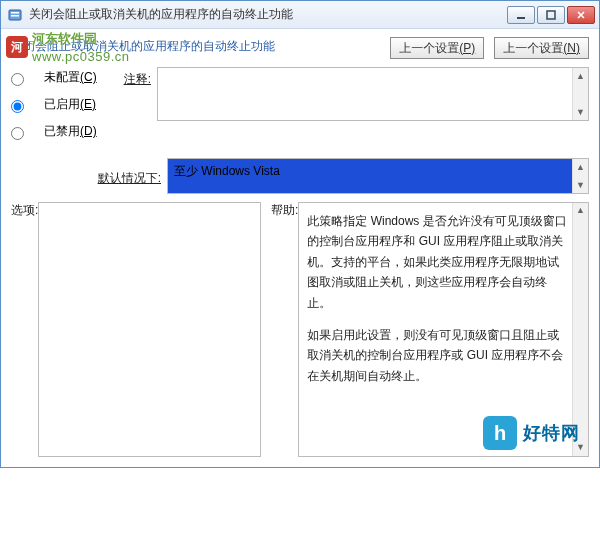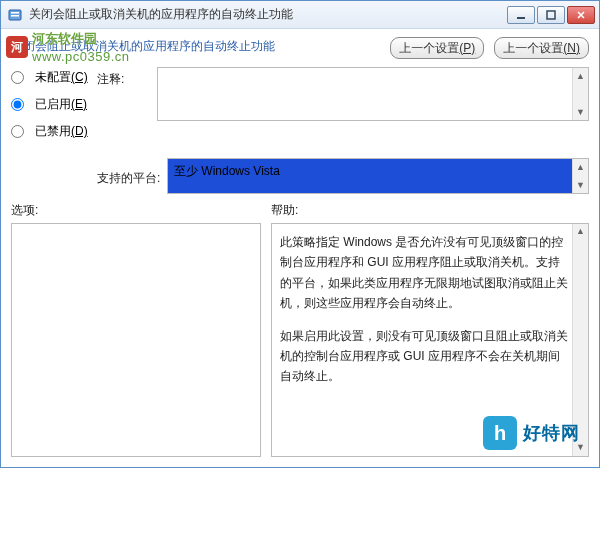--- a/index.html
+++ b/index.html
@@ -12,38 +12,38 @@
   .winbtn { width: 28px; height: 18px; border: 1px solid #6f8fb3; border-radius: 2px; background: linear-gradient(#fefefe,#d8e4f2); display: flex; align-items: center; justify-content: center; cursor: pointer; }
   .winbtn.close { background: linear-gradient(#f08f8f,#d34a3f); border-color: #9c3a32; }
   .winbtn svg { display: block; }
   .watermark1 { position: absolute; left: 6px; top: 30px; display: flex; align-items: center; gap: 4px; pointer-events: none; }
   .watermark1 .logo { width: 22px; height: 22px; border-radius: 4px; background: #cc3a2e; color: #fff; display: flex; align-items: center; justify-content: center; font-weight: bold; font-size: 12px; }
   .watermark1 .txt { color: #6aa43d; font-weight: bold; font-size: 13px; text-shadow: 0 0 1px #fff; }
   .watermark1 .url { color: #5a9c3a; font-size: 13px; font-weight: normal; letter-spacing: 0.5px; margin-top: 1px; }
   .header { padding: 8px 10px 4px 10px; display: flex; align-items: center; gap: 10px; }
   .header .heading { flex: 1; min-width: 0; }
   .header .heading .h1 { font-size: 12px; color: #2a5ea8; margin-bottom: 4px; white-space: nowrap; overflow: hidden; }
-  .navbtn { min-width: 92px; height: 22px; padding: 0 8px; border: 1px solid #8a8a8a; border-radius: 9px; background: linear-gradient(#fdfdfd,#e6e6e6); font-size: 12px; color: #333; cursor: pointer; }
+  .navbtn { min-width: 92px; height: 22px; padding: 0 8px; border: 1px solid #8a8a8a; border-radius: 0; background: linear-gradient(#fdfdfd,#e6e6e6); font-size: 12px; color: #333; cursor: pointer; }
   .navbtn .ul { text-decoration: underline; }
   .body { flex: 1; padding: 4px 10px 10px 10px; display: flex; flex-direction: column; overflow: hidden; }
   .config-row { display: flex; align-items: flex-start; margin-bottom: 6px; }
   .radios { width: 86px; padding-top: 2px; }
-  .radio { display: flex; align-items: center; margin-bottom: 10px; gap: 11px; }
+  .radio { display: flex; align-items: flex-end; margin-bottom: 10px; gap: 20px; }
   .radio input { margin: 0; }
   .radio .ul { text-decoration: underline; }
-  .formlabel { width: 60px; text-align: left; padding-right: 6px; padding-top: 4px; color: #222; }
+  .formlabel { width: 60px; text-align: right; padding-right: 6px; padding-top: 4px; color: #222; text-decoration: underline; }
   .textblock { flex: 1; border: 1px solid #bcbcbc; height: 54px; background: #fff; position: relative; }
   .textblock .scroll { position: absolute; right: 0; top: 0; bottom: 0; width: 16px; border-left: 1px solid #dcdcdc; background: #f1f1f1; display: flex; flex-direction: column; justify-content: space-between; }
   .textblock .scroll .arr { height: 16px; display: flex; align-items: center; justify-content: center; color: #666; font-size: 9px; }
   .platform-row { display: flex; align-items: center; margin: 2px 0 8px 86px; }
   .plat-box { flex: 1; border: 1px solid #bcbcbc; height: 36px; display: flex; align-items: flex-start; padding: 4px 6px; background: #1d4ed8; position: relative; }
   .plat-box .scroll { position: absolute; right: 0; top: 0; bottom: 0; width: 16px; border-left: 1px solid #dcdcdc; background: #f1f1f1; display: flex; flex-direction: column; justify-content: space-between; }
   .plat-box .scroll .arr { height: 16px; display: flex; align-items: center; justify-content: center; color: #666; font-size: 9px; }
   .lower { flex: 1; display: flex; gap: 10px; overflow: hidden; }
-  .pane { display: flex; flex-direction: column; }
+  .pane { display: flex; flex-direction: row; }
   .pane.left { width: 250px; }
   .pane.right { flex: 1; }
   .pane-label { margin-bottom: 4px; color: #222; }
   .pane-box { flex: 1; border: 1px solid #bcbcbc; background: #fff; padding: 8px 20px 8px 8px; position: relative; overflow: hidden; line-height: 1.7; color: #222; }
   .pane-box .scroll { position: absolute; right: 0; top: 0; bottom: 0; width: 16px; border-left: 1px solid #dcdcdc; background: #f1f1f1; display: flex; flex-direction: column; justify-content: space-between; }
   .pane-box .scroll .arr { height: 16px; display: flex; align-items: center; justify-content: center; color: #666; font-size: 9px; }
   .help-text p { margin-bottom: 12px; }
   .watermark2 { position: absolute; right: 8px; bottom: 6px; display: flex; align-items: center; gap: 6px; pointer-events: none; }
   .watermark2 .logo { width: 34px; height: 34px; border-radius: 6px; background: #2aa4d6; color: #fff; display: flex; align-items: center; justify-content: center; font-weight: bold; font-size: 20px; }
   .watermark2 .txt { color: #0369a1; font-size: 18px; font-weight: bold; letter-spacing: 1px; }
@@ -122,21 +122,21 @@
       <div class="textblock">
         <span></span>
         <div class="scroll">
           <div class="arr">▲</div>
           <div class="arr">▼</div>
         </div>
       </div>
     </div>
 
     <div class="platform-row">
-      <div class="formlabel" style="width:70px">支持的平台:</div>
+      <div class="formlabel" style="width:70px">默认情况下:</div>
       <div class="plat-box">
         <span>至少 Windows Vista</span>
         <div class="scroll">
           <div class="arr">▲</div>
           <div class="arr">▼</div>
         </div>
       </div>
     </div>
 
     <div class="lower">

